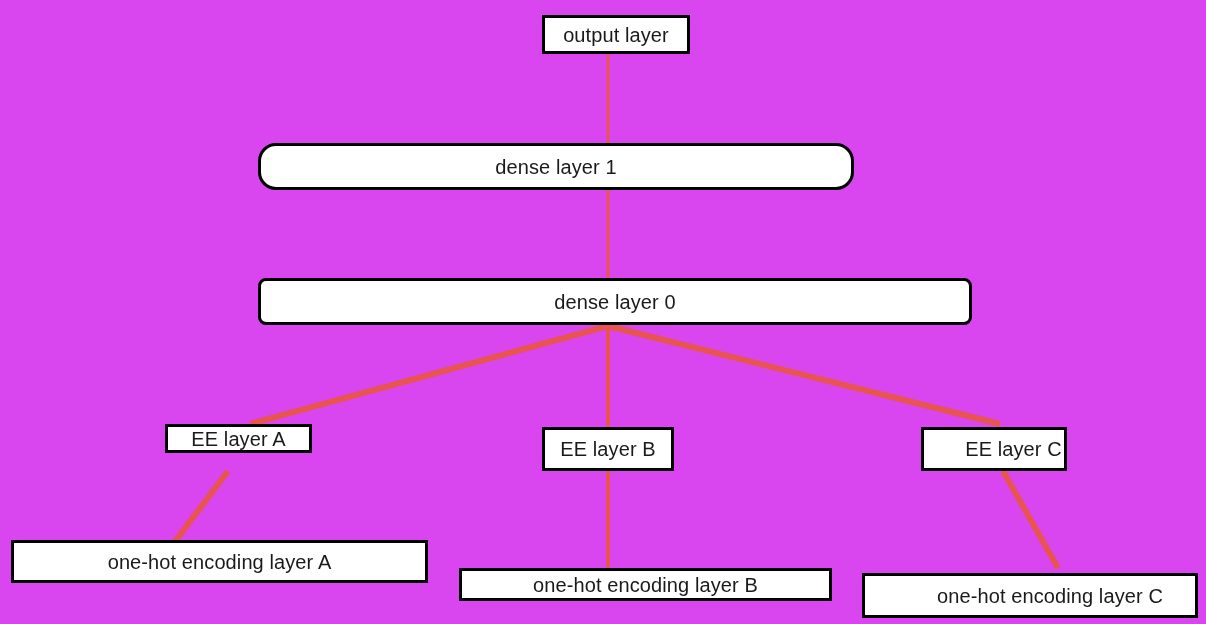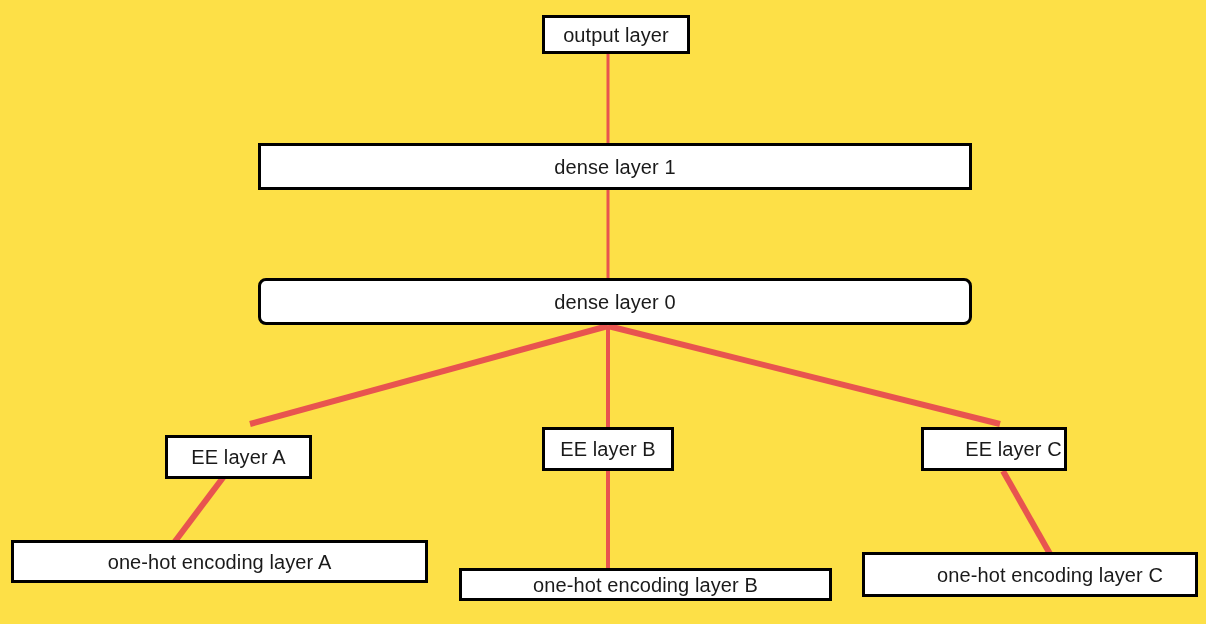--- a/index.html
+++ b/index.html
@@ -8,21 +8,21 @@
     padding: 0;
     background: #ffffff;
   }
   body {
     font-family: "Liberation Sans", sans-serif;
   }
   #diagram-root {
     position: relative;
     width: 1206px;
     height: 624px;
-    background: #fde047;
+    background: #d946ef;
     overflow: hidden;
   }
   #edge-layer {
     position: absolute;
     left: 0;
     top: 0;
     width: 1206px;
     height: 624px;
     pointer-events: none;
   }
@@ -58,39 +58,39 @@
       <line x1="1000" y1="424" x2="608" y2="326" stroke="#e8544f" stroke-width="6" stroke-linecap="butt"></line>
       <line x1="155" y1="568" x2="228" y2="471" stroke="#e8544f" stroke-width="6" stroke-linecap="butt"></line>
       <line x1="608" y1="568" x2="608" y2="471" stroke="#e8544f" stroke-width="4" stroke-linecap="butt"></line>
       <line x1="1058" y1="568" x2="1003" y2="471" stroke="#e8544f" stroke-width="6" stroke-linecap="butt"></line>
     </svg>
 
   <div id="node-layer">
       <div class="node-box" style="left: 542px; top: 15px; width: 148px; height: 39px;">
         <span class="node-label">output layer</span>
       </div>
-      <div class="node-box" style="left: 258px; top: 143px; width: 714px; height: 47px;">
+      <div class="node-box" style="left: 258px; top: 143px; width: 596px; height: 47px; border-radius: 18px;">
         <span class="node-label">dense layer 1</span>
       </div>
       <div class="node-box" style="left: 258px; top: 278px; width: 714px; height: 47px; border-radius: 8px;">
         <span class="node-label">dense layer 0</span>
       </div>
-      <div class="node-box" style="left: 165px; top: 435px; width: 147px; height: 44px;">
+      <div class="node-box" style="left: 165px; top: 424px; width: 147px; height: 29px;">
         <span class="node-label">EE layer A</span>
       </div>
       <div class="node-box" style="left: 542px; top: 427px; width: 132px; height: 44px;">
         <span class="node-label">EE layer B</span>
       </div>
       <div class="node-box" style="left: 921px; top: 427px; width: 146px; height: 44px; padding-left: 39px;">
         <span class="node-label">EE layer C</span>
       </div>
       <div class="node-box" style="left: 11px; top: 540px; width: 417px; height: 43px;">
         <span class="node-label">one-hot encoding layer A</span>
       </div>
       <div class="node-box" style="left: 459px; top: 568px; width: 373px; height: 33px;">
         <span class="node-label">one-hot encoding layer B</span>
       </div>
-      <div class="node-box" style="left: 862px; top: 552px; width: 336px; height: 45px; padding-left: 40px;">
+      <div class="node-box" style="left: 862px; top: 573px; width: 336px; height: 45px; padding-left: 40px;">
         <span class="node-label">one-hot encoding layer C</span>
       </div>
     </div>
 
 </div>
 
 </body></html>

